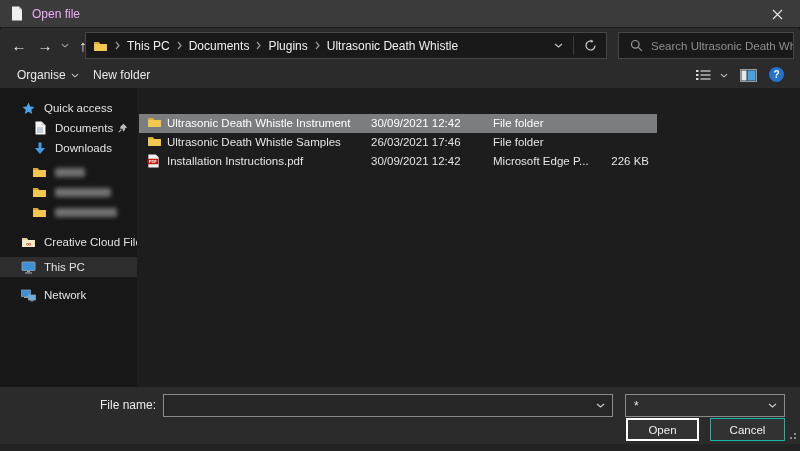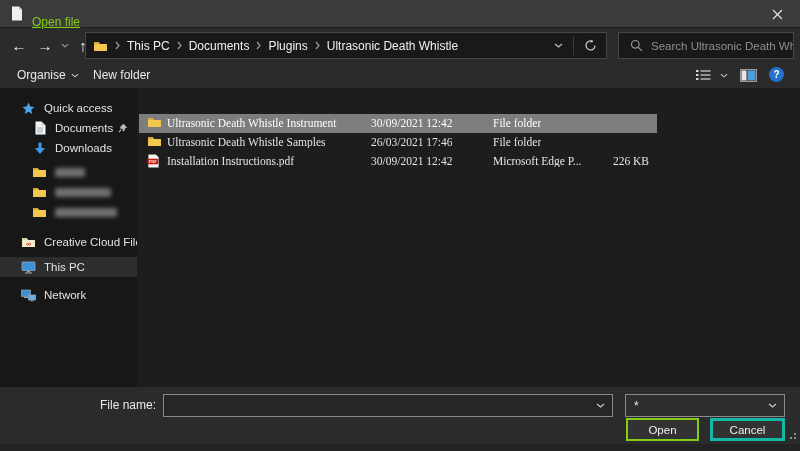--- a/index.html
+++ b/index.html
@@ -7,21 +7,21 @@
   body { font-family:"Liberation Sans","DejaVu Sans",sans-serif; }
   #win {
     position:relative; width:800px; height:451px; background:#2b2b2b;
     color:#e8e8e8; font-size:12px; overflow:hidden;
     box-shadow: inset 0 0 0 1px #141414;
   }
   
   .titlebar { position:absolute; left:0; top:0; width:800px; height:28px;
     background:#3b3b3b; border-bottom:1px solid #1e1e1e; }
   .title-icon { position:absolute; left:11px; top:6px; }
-  .title-text { position:absolute; left:32px; top:8px; line-height:28px; color:#84cc16;text-decoration:underline; }
+  .title-text { position:absolute; left:32px; top:0; line-height:28px; color:#f0abfc; }
   .close-btn { position:absolute; right:0; top:0; width:45px; height:28px;
     display:flex; align-items:center; justify-content:center; }
   
   .navbar { position:absolute; left:0; top:29px; width:800px; height:33px; background:#2b2b2b; }
   .navbtn { position:absolute; top:0; height:33px; display:flex; align-items:center;
     justify-content:center; color:#f0f0f0; font-size:15px; }
   .nav-back { left:6px; width:26px; }
   .nav-fwd  { left:32px; width:26px; }
   .nav-hist { left:58px; width:14px; }
   .nav-up   { left:72px; width:22px; }
@@ -69,42 +69,42 @@
   .filelist { position:absolute; left:137px; top:0; width:663px; height:299px; background:#1d1d1d; }
   .list-header { position:relative; height:22px; color:#d6d6d6; font-size:11.5px; }
   .hcol { position:absolute; top:5px; }
   .h-name{left:12px;} .h-date{left:234px;} .h-type{left:356px;} .h-size{left:458px;}
   .hsep { position:absolute; top:4px; width:1px; height:15px; background:#3c3c3c; }
   .s1{left:228px;} .s2{left:351px;} .s3{left:453px;} .s4{left:518px;}
   .sort-caret { position:absolute; left:104px; top:0; }
   .rows { position:absolute; left:2px; top:26px; right:0; }
   .frow { position:relative; height:19px; width:518px; color:#e4e4e4; font-size:11.5px; }
   .frow.selected { background:#7b7d7f; color:#fff; }
-  .fcell { position:absolute; top:3px; white-space:nowrap; overflow:hidden;font-family:Liberation Serif, serif; }
+  .fcell { position:absolute; top:3px; white-space:nowrap; overflow:hidden; }
   .c-icon { left:8px; top:2px; }
   .c-name{left:28px; width:196px;} .c-date{left:232px;} .c-type{left:354px;}
   .c-size{left:430px; width:80px; text-align:right;}
   
   .footer { position:absolute; left:0; top:387px; width:800px; height:57px; background:#2b2b2b; }
   .fn-label { position:absolute; left:0; top:7px; width:156px; height:22px;
     line-height:22px; text-align:right; color:#eaeaea; }
   .fn-input { position:absolute; left:163px; top:7px; width:450px; height:23px;
     background:#262626; border:1px solid #8a8a8a; display:flex; align-items:center; }
   .fn-input input { flex:1; min-width:0; background:transparent; border:none; outline:none;
     color:#eee; font-family:inherit; font-size:12px; padding-left:6px; }
   .combo-chev { margin-right:7px; display:flex; }
   .ft-combo { position:absolute; left:625px; top:7px; width:160px; height:23px;
     background:#2e2e2e; border:1px solid #8a8a8a; display:flex; align-items:center;
     padding-left:8px; color:#eaeaea; }
   .ft-spacer { flex:1; }
   .btn { position:absolute; top:31px; height:23px; background:#323232;
     display:flex; align-items:center; justify-content:center;
     color:#f0f0f0; font-size:11.5px; }
-  .btn-open { left:626px; width:73px; border:2px solid #84cc16; }
-  .btn-cancel { left:710px; width:75px; border:3px solid #14b8a6; }
+  .btn-open { left:626px; width:73px; border:2px solid #ffffff; }
+  .btn-cancel { left:710px; width:75px; border:1px solid #14b8a6; }
   .grip { position:absolute; right:3px; top:44px; }
   .bottomstrip { position:absolute; left:0; top:444px; width:800px; height:7px; background:#232323; }
   svg { display:block; }
 </style>
 </head>
 <body>
 
 <div id="win">
 
   <div class="titlebar">

